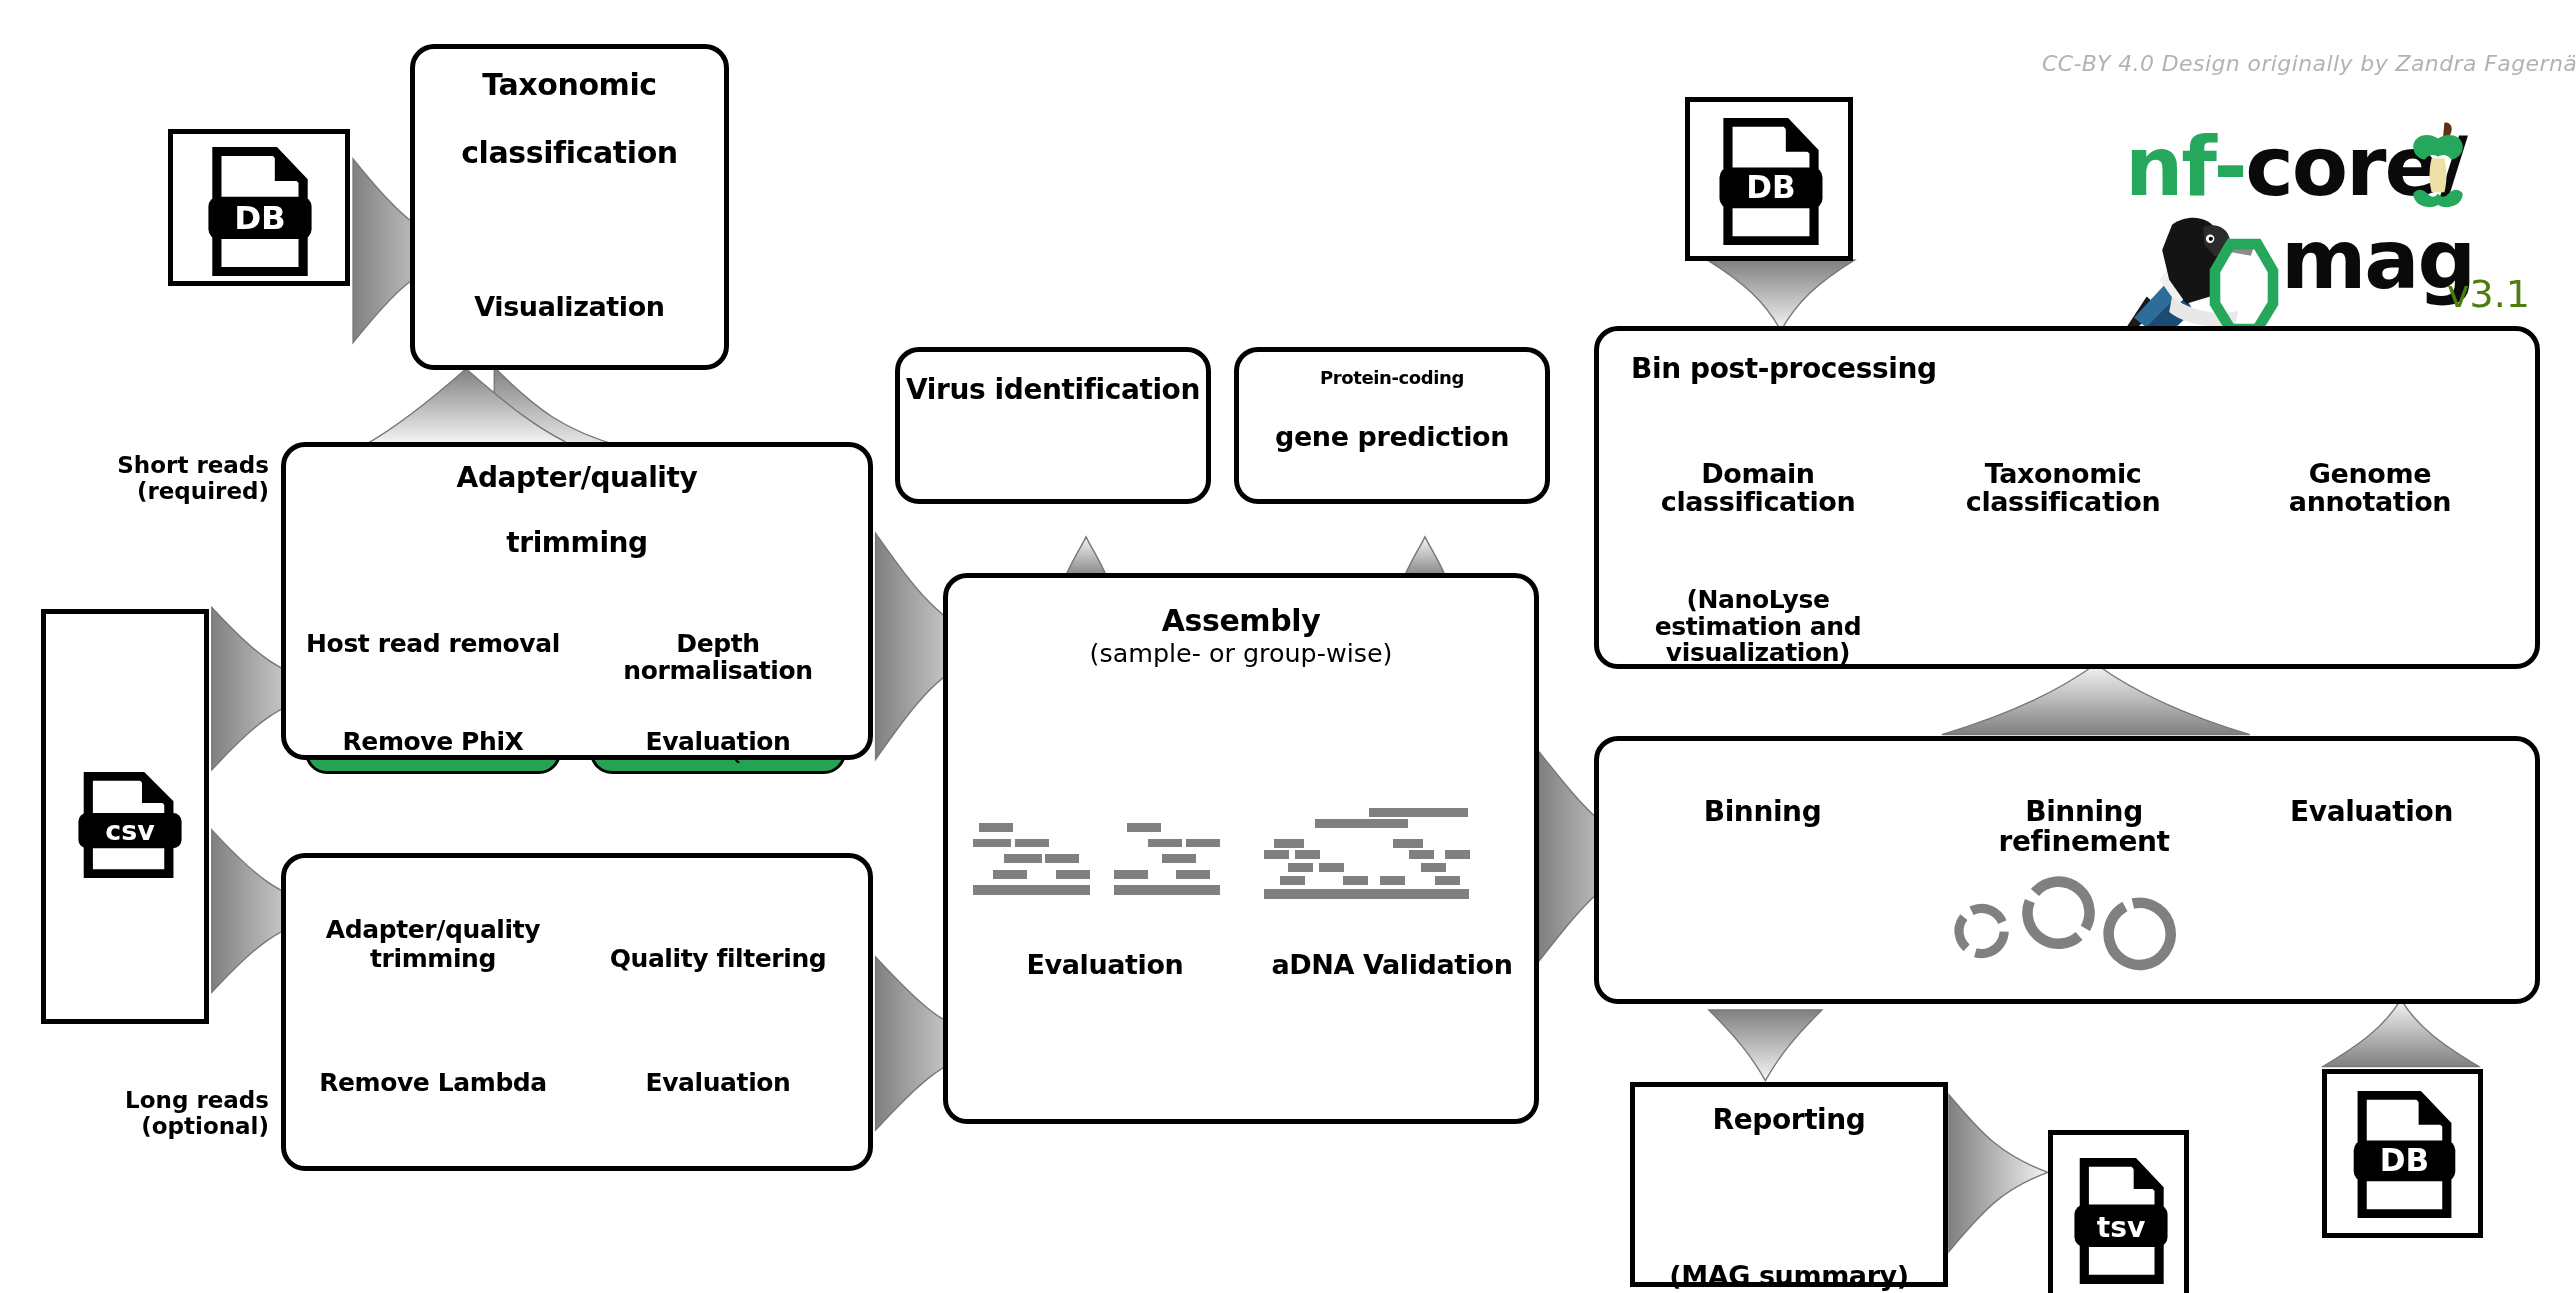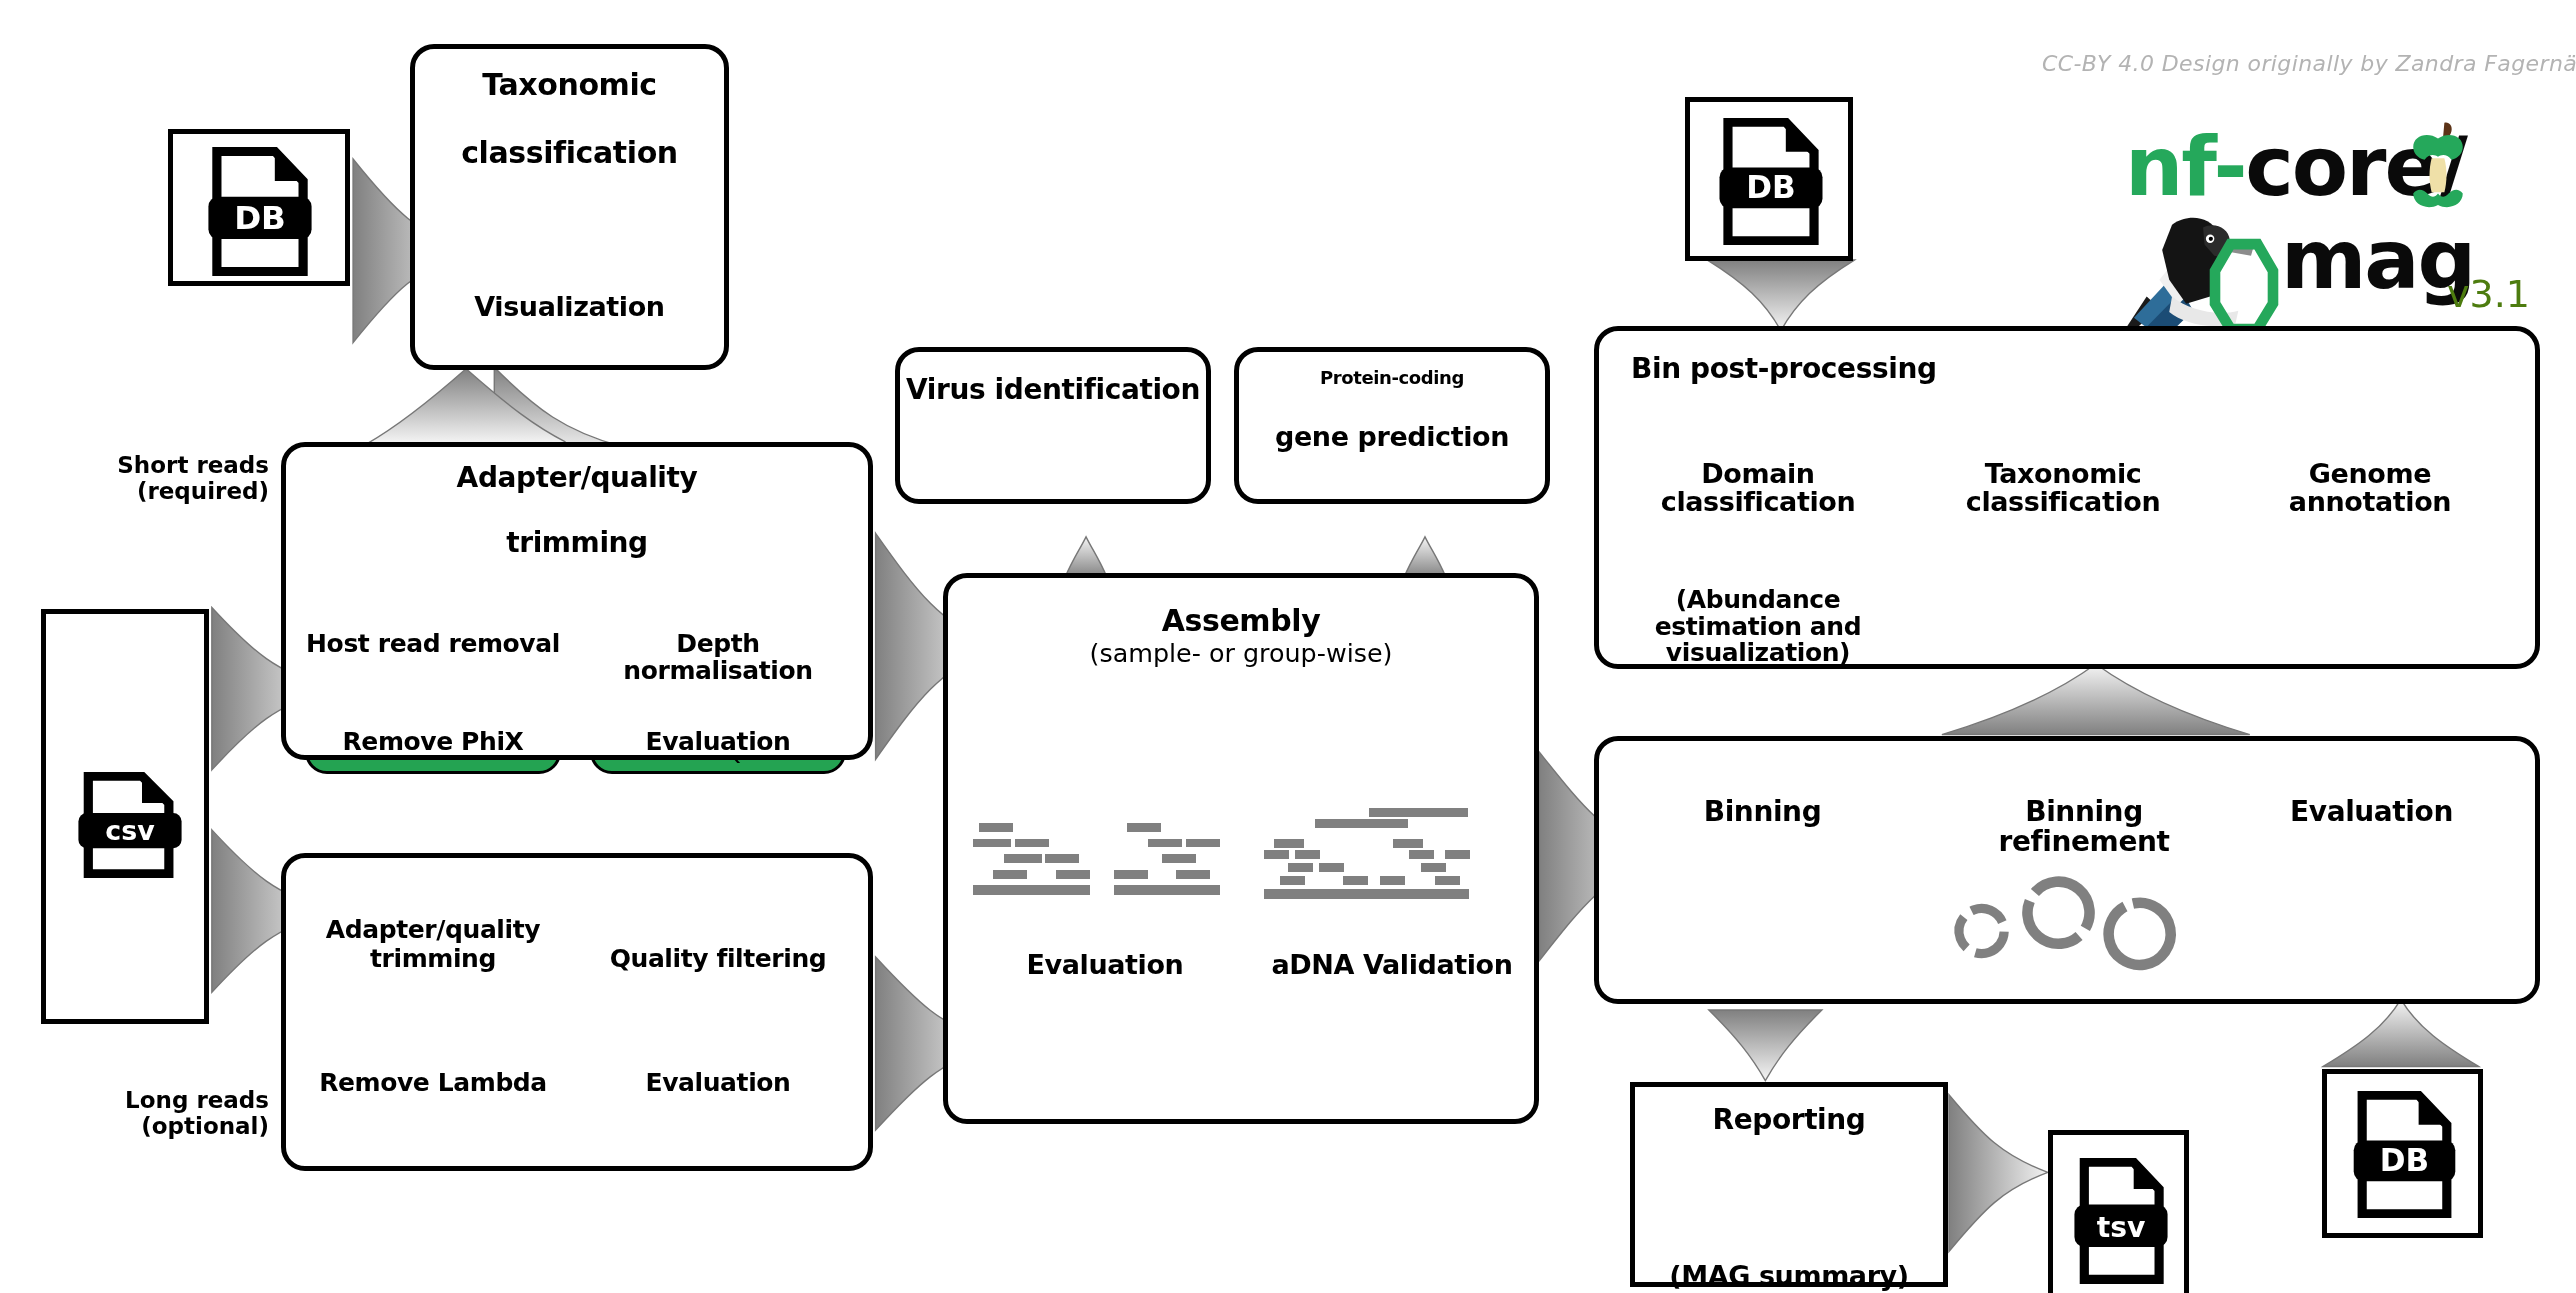--- a/index.html
+++ b/index.html
@@ -306,21 +306,21 @@
   <div class="box" style="left:1594px;top:326px;width:946px;height:343px;">
     <div class="hdr" style="font-size:28px;text-align:left;margin-top:22.6px;margin-left:32px;">Bin post-processing</div>
   </div>
 
   <div class="hdr" style="position:absolute;left:1638px;top:424px;width:240px;font-size:27px;z-index:7;">Domain</div>
   <div class="hdr" style="position:absolute;left:1638px;top:452px;width:240px;font-size:27px;z-index:7;">classification</div>
   <div class="pill" style="left:1638px;top:487px;width:240px;height:41px;">
     <span>Tiara</span>
   </div>
   <div class="hdr" style="position:absolute;left:1638px;top:551px;width:240px;font-size:25px;z-index:7;">
-    <div>(Abundance</div>
+    <div>(NanoLyse</div>
     <div>estimation and</div>
     <div>visualization)</div>
   </div>
 
   <div class="hdr" style="position:absolute;left:1943px;top:424px;width:240px;font-size:27px;z-index:7;">Taxonomic</div>
   <div class="hdr" style="position:absolute;left:1943px;top:452px;width:240px;font-size:27px;z-index:7;">classification</div>
   <div class="pill" style="left:1943px;top:487px;width:240px;height:41px;">
     <span>CAT</span>
   </div>
   <div class="pill green" style="left: 1943px; top: 541px; width: 240px; height: 41px; background: rgb(36, 163, 82);">

